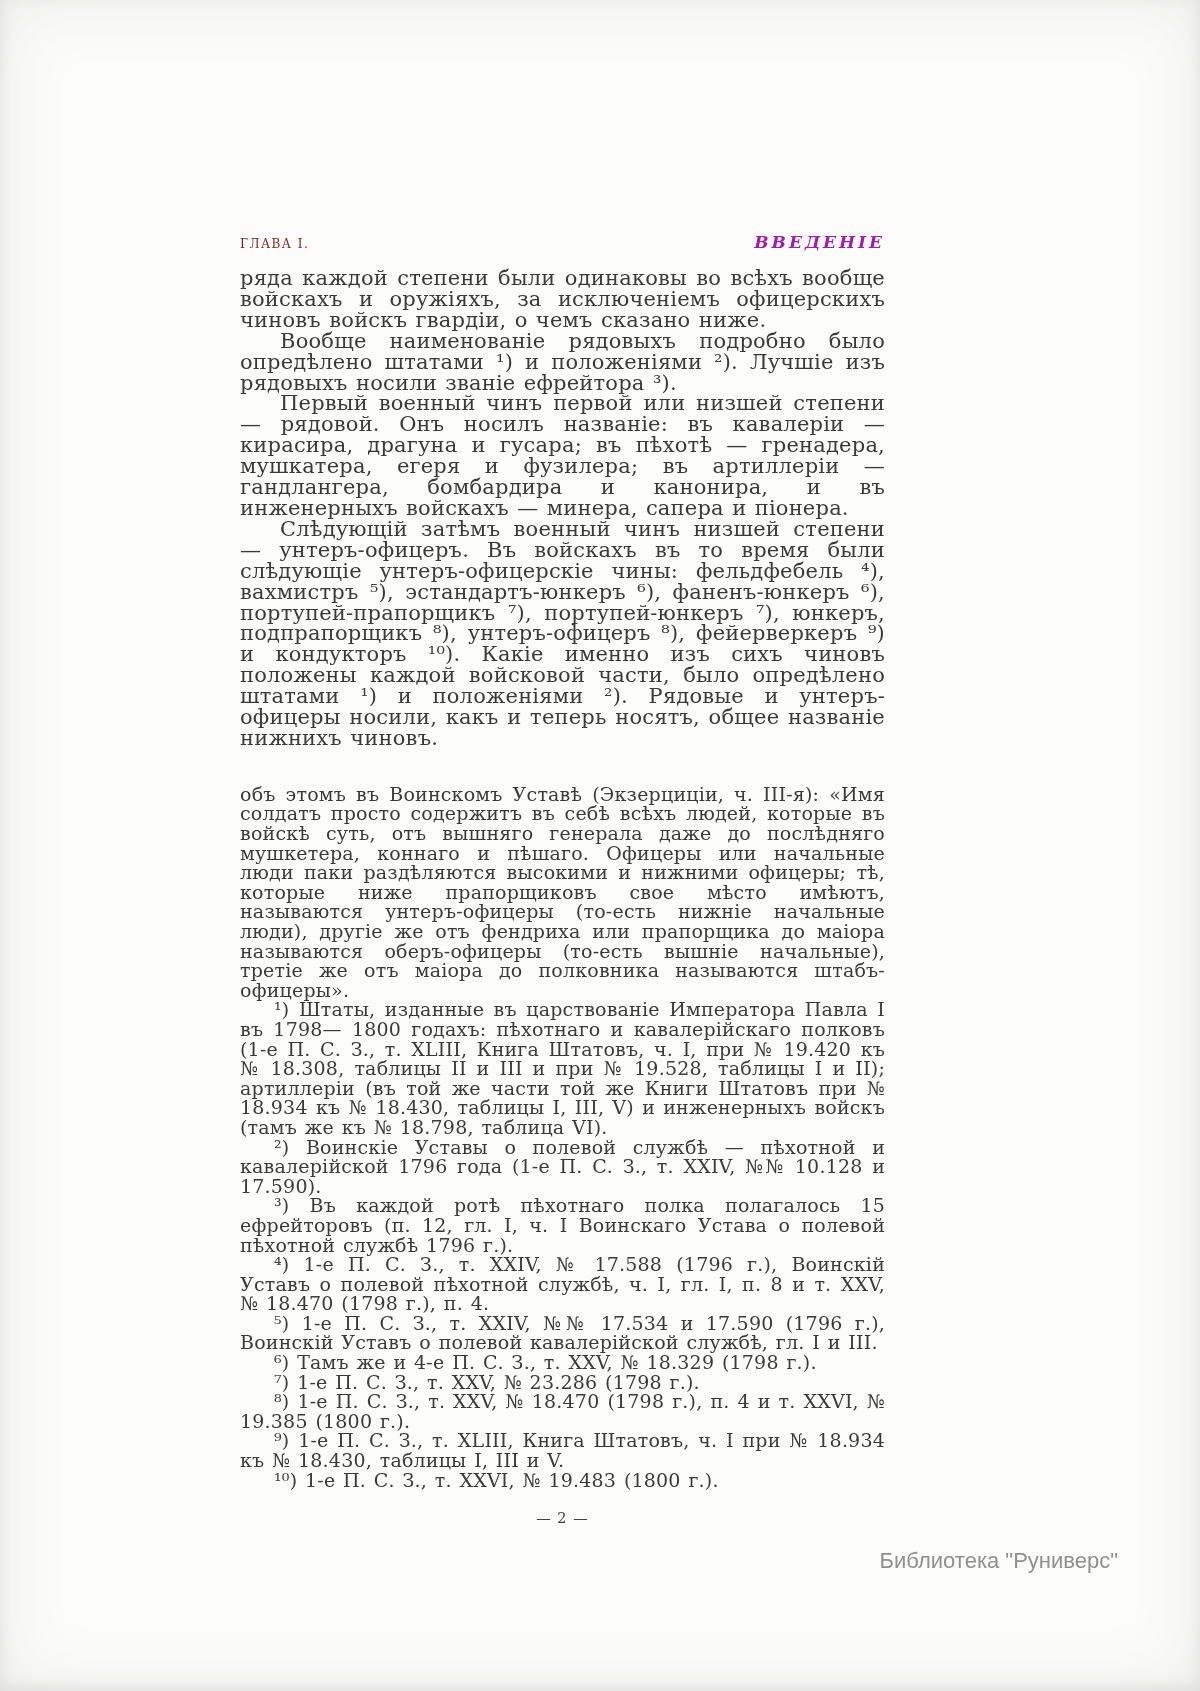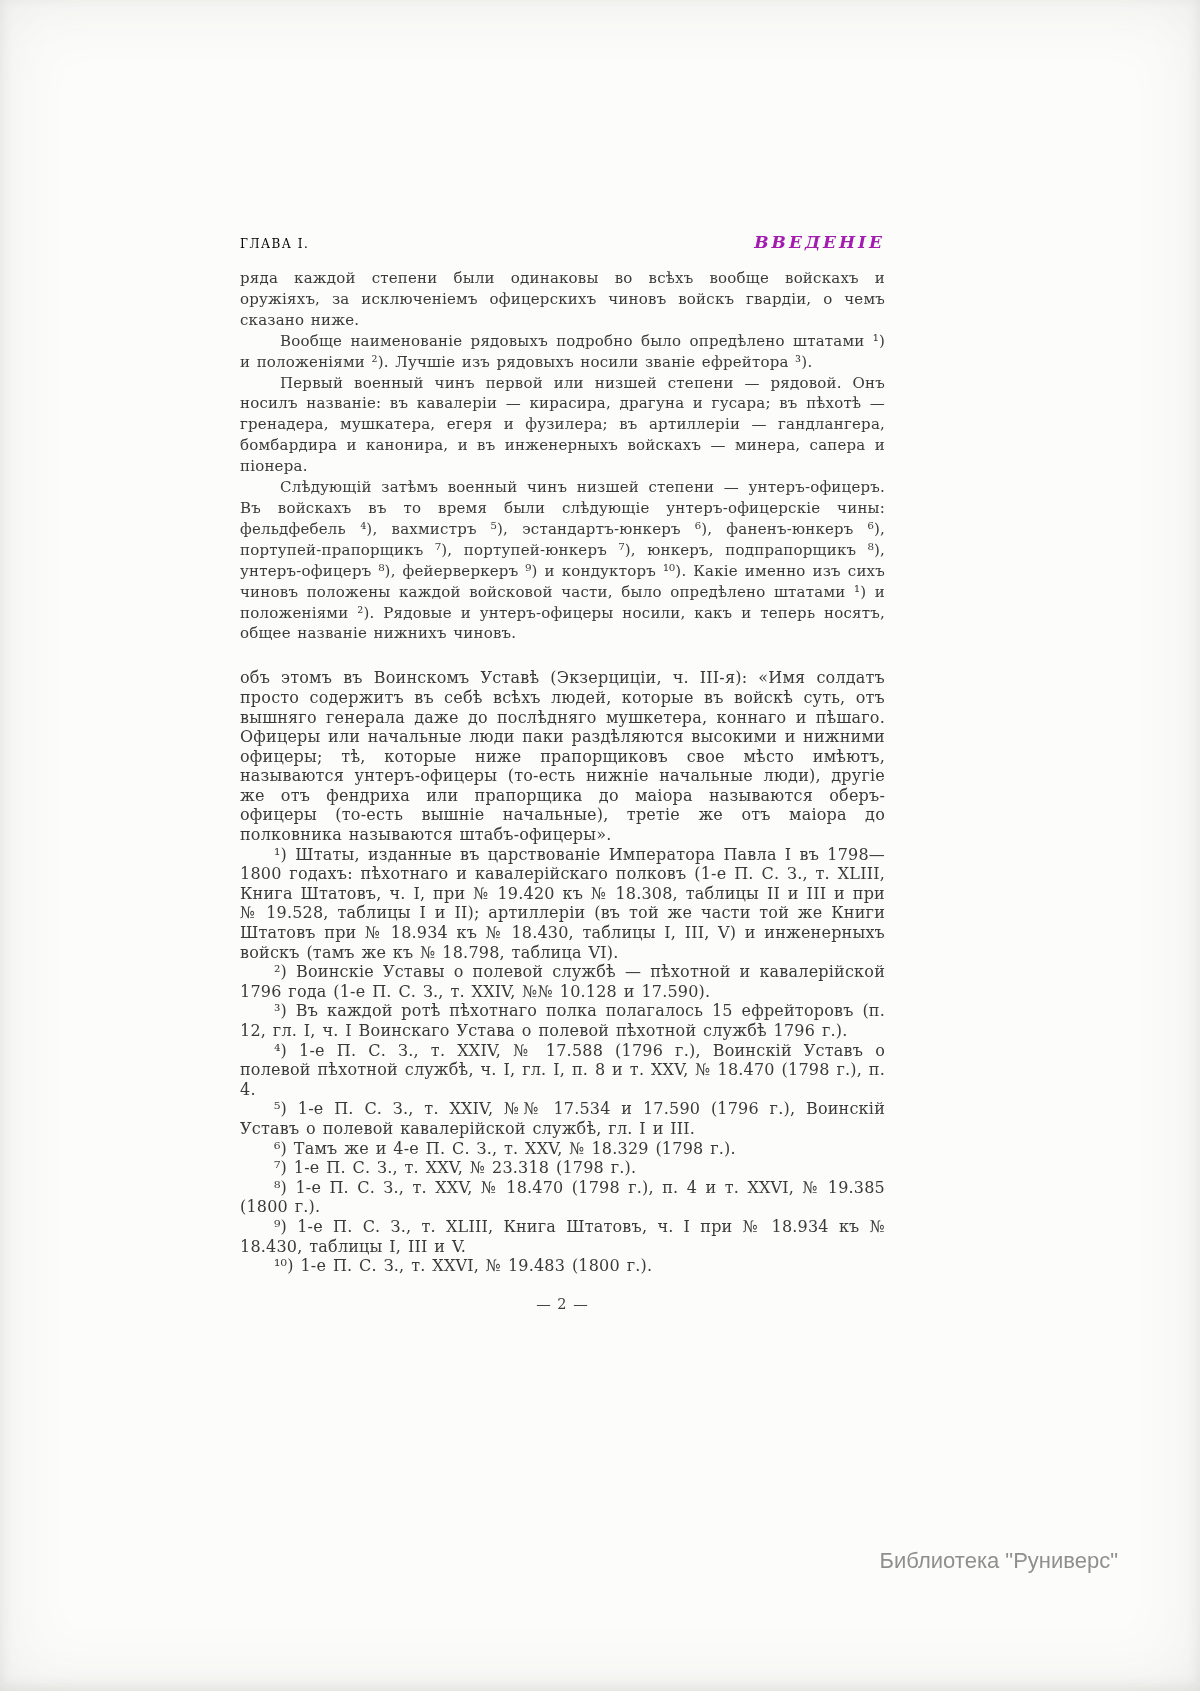--- a/index.html
+++ b/index.html
@@ -25,47 +25,47 @@
     width: 645px;
   }
   .running-head {
     display: flex;
     justify-content: space-between;
     align-items: baseline;
   }
   .running-head .chapter {
     font-size: 12px;
     letter-spacing: 1.5px;
-    color: #000000;
+    color: #7f1d1d;
   }
   .running-head .section {
     font-style: italic;
     font-weight: bold;
     font-size: 17px;
     letter-spacing: 3px;
     color: #a21caf;
   }
   .main-text {
     margin-top: 16px;
-    font-size: 15px;
+    font-size: 21px;
     line-height: 20.9px;
     text-align: justify;
     letter-spacing: 0.2px;
     word-spacing: 1.5px;
   }
   .main-text p {
     margin: 0;
     text-indent: 40px;
   }
   .main-text p.noindent {
     text-indent: 0;
   }
   .footnotes {
-    margin-top: 24px;
-    font-size: 16px;
+    margin-top: 36px;
+    font-size: 19px;
     line-height: 19.6px;
     text-align: justify;
     letter-spacing: 0.2px;
     word-spacing: 1.5px;
   }
   .footnotes p {
     margin: 0;
     text-indent: 34px;
   }
   .footnotes p.noindent {
@@ -106,21 +106,21 @@
     </div>
 
     <div class="footnotes">
       <p class="noindent">объ этомъ въ Воинскомъ Уставѣ (Экзерциціи, ч. III-я): «Имя солдатъ просто содержитъ въ себѣ всѣхъ людей, которые въ войскѣ суть, отъ вышняго генерала даже до послѣдняго мушкетера, коннаго и пѣшаго. Офицеры или начальные люди паки раздѣляются высокими и нижними офицеры; тѣ, которые ниже прапорщиковъ свое мѣсто имѣютъ, называются унтеръ-офицеры (то-есть нижніе начальные люди), другіе же отъ фендриха или прапорщика до маіора называются оберъ-офицеры (то-есть вышніе начальные), третіе же отъ маіора до полковника называются штабъ-офицеры».</p>
       <p>¹) Штаты, изданные въ царствованіе Императора Павла I въ 1798— 1800 годахъ: пѣхотнаго и кавалерійскаго полковъ (1-е П. С. З., т. XLIII, Книга Штатовъ, ч. I, при № 19.420 къ № 18.308, таблицы II и III и при № 19.528, таблицы I и II); артиллеріи (въ той же части той же Книги Штатовъ при № 18.934 къ № 18.430, таблицы I, III, V) и инженерныхъ войскъ (тамъ же къ № 18.798, таблица VI).</p>
       <p>²) Воинскіе Уставы о полевой службѣ — пѣхотной и кавалерійской 1796 года (1-е П. С. З., т. XXIV, №№ 10.128 и 17.590).</p>
       <p>³) Въ каждой ротѣ пѣхотнаго полка полагалось 15 ефрейторовъ (п. 12, гл. I, ч. I Воинскаго Устава о полевой пѣхотной службѣ 1796 г.).</p>
       <p>⁴) 1-е П. С. З., т. XXIV, № 17.588 (1796 г.), Воинскій Уставъ о полевой пѣхотной службѣ, ч. I, гл. I, п. 8 и т. XXV, № 18.470 (1798 г.), п. 4.</p>
       <p>⁵) 1-е П. С. З., т. XXIV, №№ 17.534 и 17.590 (1796 г.), Воинскій Уставъ о полевой кавалерійской службѣ, гл. I и III.</p>
       <p>⁶) Тамъ же и 4-е П. С. З., т. XXV, № 18.329 (1798 г.).</p>
-      <p>⁷) 1-е П. С. З., т. XXV, № 23.318 (1798 г.).</p>
+      <p>⁷) 1-е П. С. З., т. XXV, № 23.286 (1798 г.).</p>
       <p>⁸) 1-е П. С. З., т. XXV, № 18.470 (1798 г.), п. 4 и т. XXVI, № 19.385 (1800 г.).</p>
       <p>⁹) 1-е П. С. З., т. XLIII, Книга Штатовъ, ч. I при № 18.934 къ № 18.430, таблицы I, III и V.</p>
       <p>¹⁰) 1-е П. С. З., т. XXVI, № 19.483 (1800 г.).</p>
     </div>
 
     <div class="page-number">— 2 —</div>
   </div>
 
   <div class="watermark">Библиотека "Руниверс"</div>
 </div>

